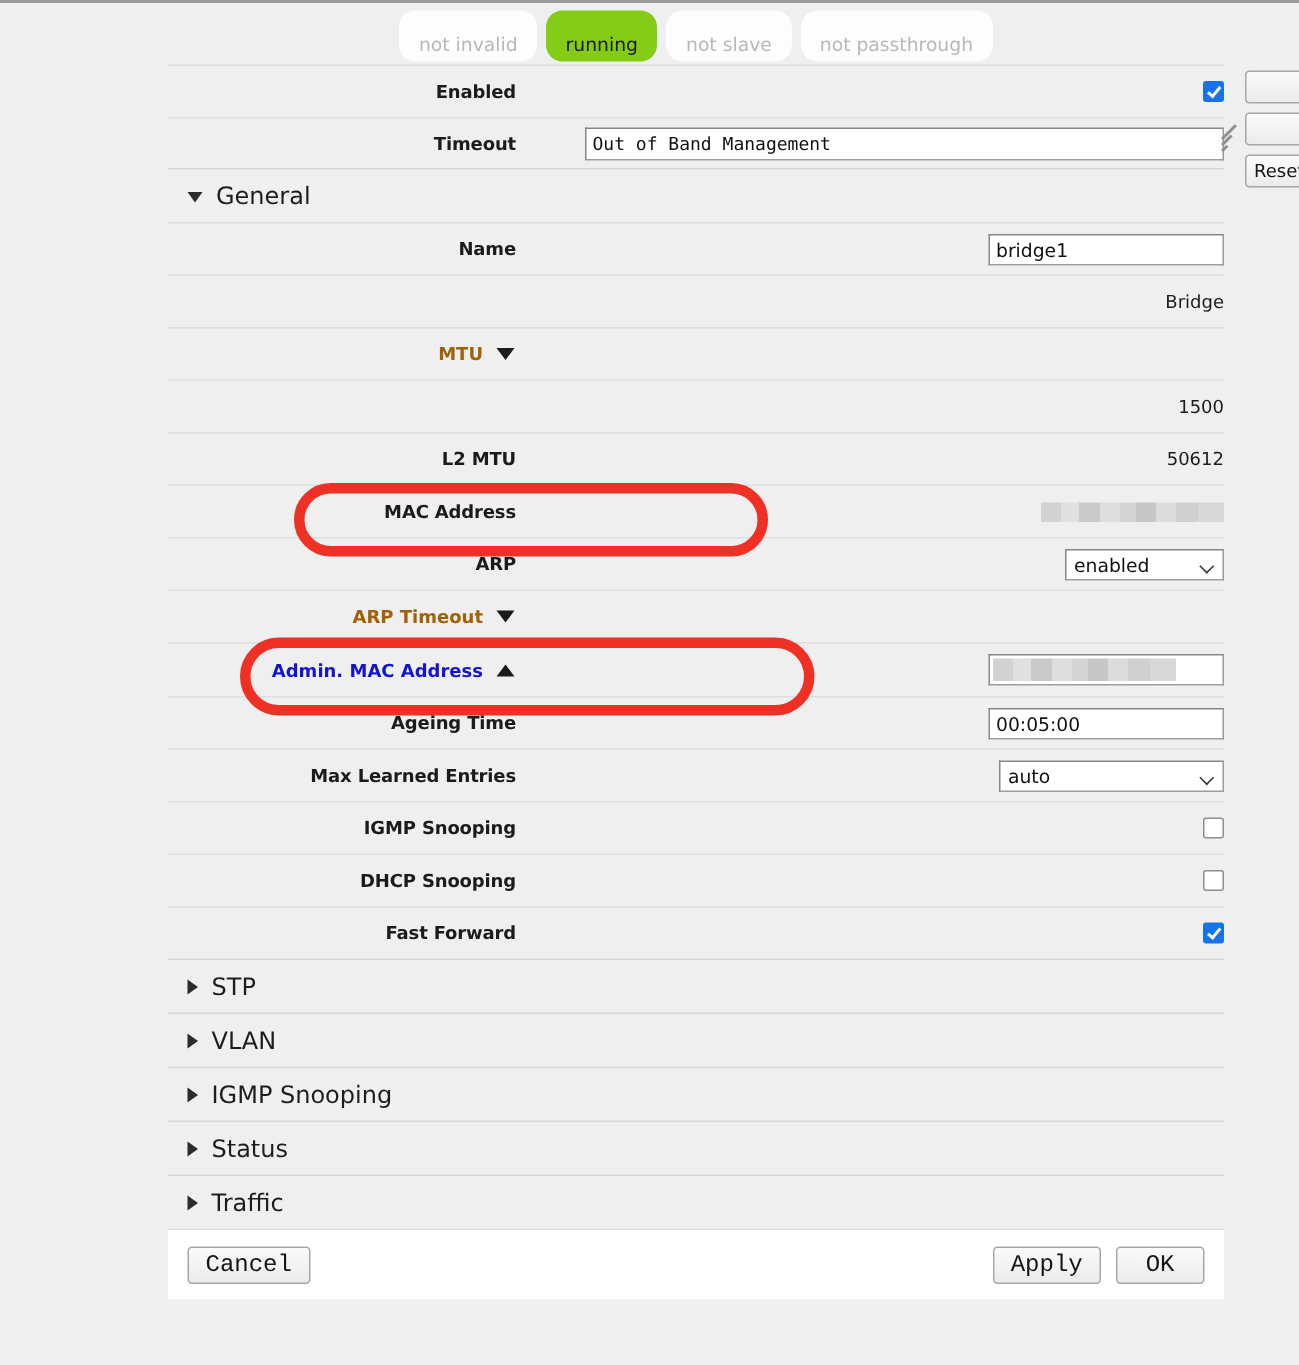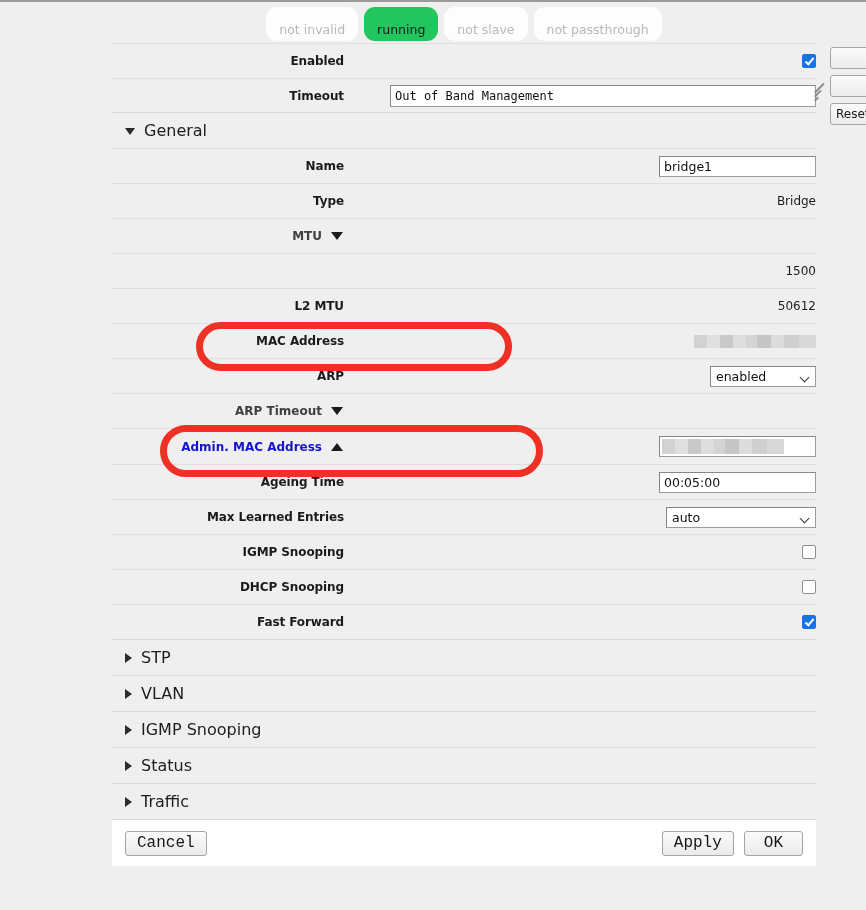--- a/index.html
+++ b/index.html
@@ -48,21 +48,21 @@
   .pill {
     border-radius: 11px;
     padding: 16px 13px 5px 13px;
     font-size: 12.5px;
     line-height: 13px;
     background: #fdfdfd;
     color: #b8b8b8;
     white-space: nowrap;
   }
   .pill.active {
-    background: #22c55e;
+    background: #84cc16;
     color: #1a1a1a;
   }
 
   
   .row {
     position: relative;
     display: flex;
     align-items: center;
     min-height: 35px;
     border-top: 1px solid #dedede;
@@ -262,21 +262,21 @@
     border-bottom: 8px solid #1b1b1b;
   }
   .lbl-toggle {
     width: 241px;
     display: flex;
     align-items: center;
     justify-content: flex-end;
     padding-right: 0;
     box-sizing: border-box;
     font-weight: bold;
-    color: #404040;
+    color: #a16207;
   }
   .lbl-toggle.link { color: #1414cf; }
   .lbl-toggle .tri { margin-left: 9px; margin-right: 10px; }
 
   
   .section {
     display: flex;
     align-items: center;
     height: 36px;
     border-top: 1px solid #d8d8d8;
@@ -417,21 +417,20 @@
   </div>
 
   <div class="row">
     <div class="lbl">Name</div>
     <div class="val">
       <input class="txt w-name" value="bridge1" style="">
     </div>
   </div>
 
   <div class="row">
-    <div class="lbl">Type</div>
     <div class="val">
       <span class="plain">Bridge</span>
     </div>
   </div>
 
   <div class="row">
     <div class="lbl-toggle">
       <span>MTU</span>
       <span class="tri down"></span>
     </div>

